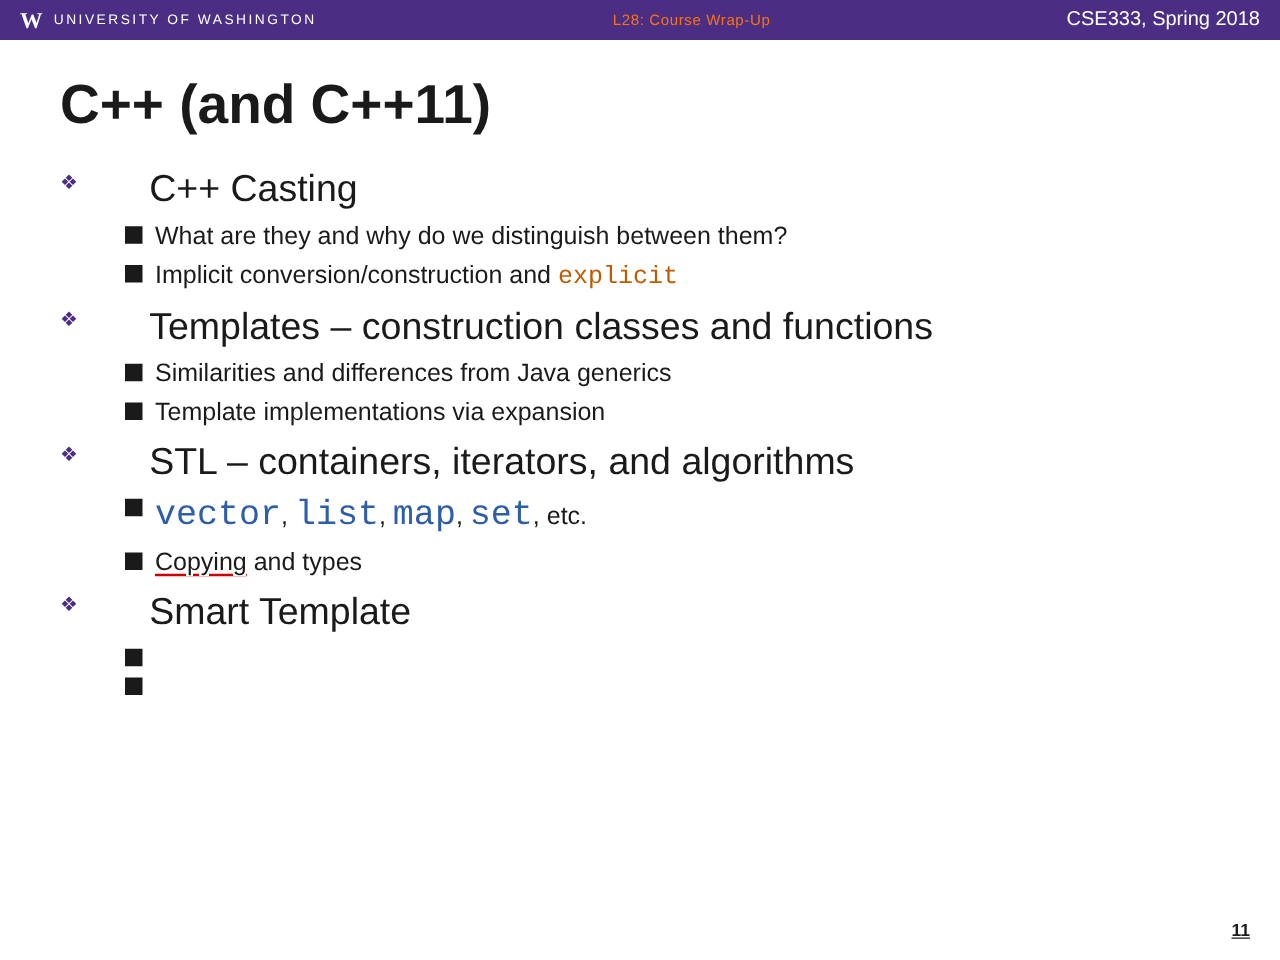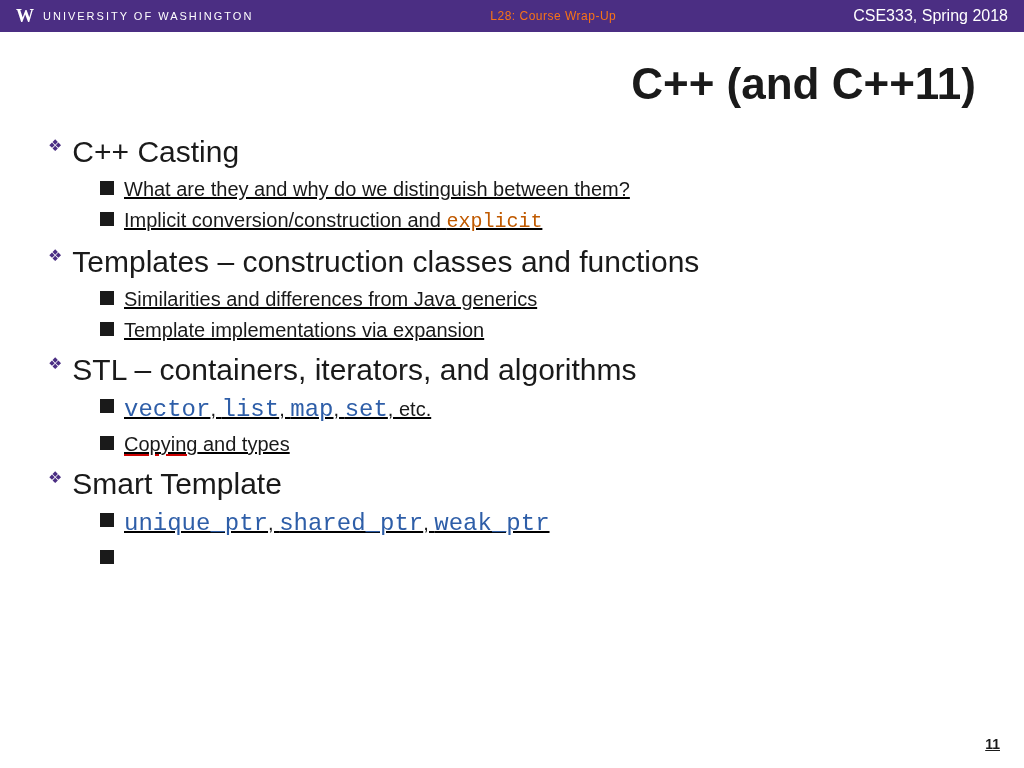--- a/index.html
+++ b/index.html
@@ -57,21 +57,20 @@
     .header-course {
       color: #ffffff;
       font-size: 16px;
     }
 
     
     .content {
       padding: 28px 48px 20px 48px;
       height: calc(768px - 32px);
       position: relative;
-      text-align: right;
     }
 
     .slide-title {
       font-size: 44px;
       font-weight: bold;
       color: #1a1a1a;
       margin-bottom: 24px;
       line-height: 1.1;
     }
 
@@ -91,26 +90,26 @@
       font-size: 16px;
       margin-top: 4px;
       flex-shrink: 0;
     }
 
     .main-bullet-text {
       font-size: 30px;
       color: #1a1a1a;
       font-weight: 400;
       line-height: 1.3;
+      margin-left: 47px;
     }
 
     .sub-bullets {
       margin-left: 52px;
       margin-bottom: 6px;
-      text-decoration: underline;
     }
 
     .sub-bullet {
       display: flex;
       align-items: flex-start;
       gap: 10px;
       margin-bottom: 3px;
     }
 
     .sub-bullet-marker {
@@ -129,21 +128,21 @@
 
     .code-inline {
       font-family: 'Courier New', Courier, monospace;
       color: #c05a00;
       font-size: 20px;
     }
 
     .code-inline-blue {
       font-family: 'Courier New', Courier, monospace;
       color: #2e5ea8;
-      font-size: 24px;
+      font-size: 28px;
     }
 
     .copying-text {
       text-decoration: underline;
       text-decoration-color: #cc0000;
       text-decoration-style: solid;
       text-underline-offset: 3px;
     }
 
     .page-number {
@@ -226,23 +225,20 @@
   </div>
 
   <div class="bullet-section">
     <div class="main-bullet">
       <span class="diamond">❖</span>
       <span class="main-bullet-text">Smart Template</span>
     </div>
     <div class="sub-bullets">
       <div class="sub-bullet">
         <div class="sub-bullet-marker"></div>
-        <span class="sub-bullet-text">
-          <span class="code-inline-blue">unique_ptr</span><span>, </span><span class="code-inline-blue">shared_ptr</span><span>, </span><span class="code-inline-blue">weak_ptr</span>
-        </span>
       </div>
       <div class="sub-bullet">
         <div class="sub-bullet-marker"></div>
       </div>
     </div>
   </div>
 
   <div class="page-number">11</div>
 </div>
 

